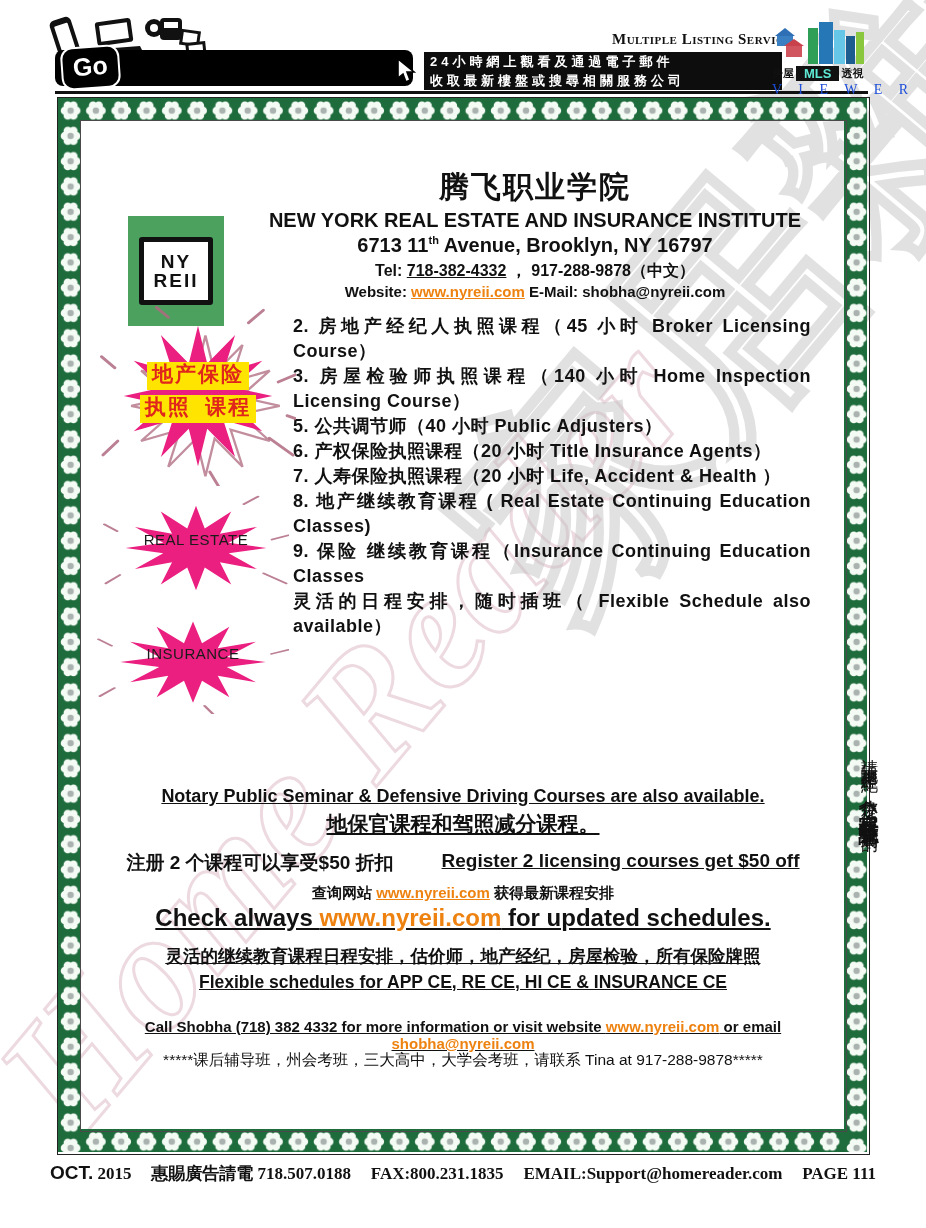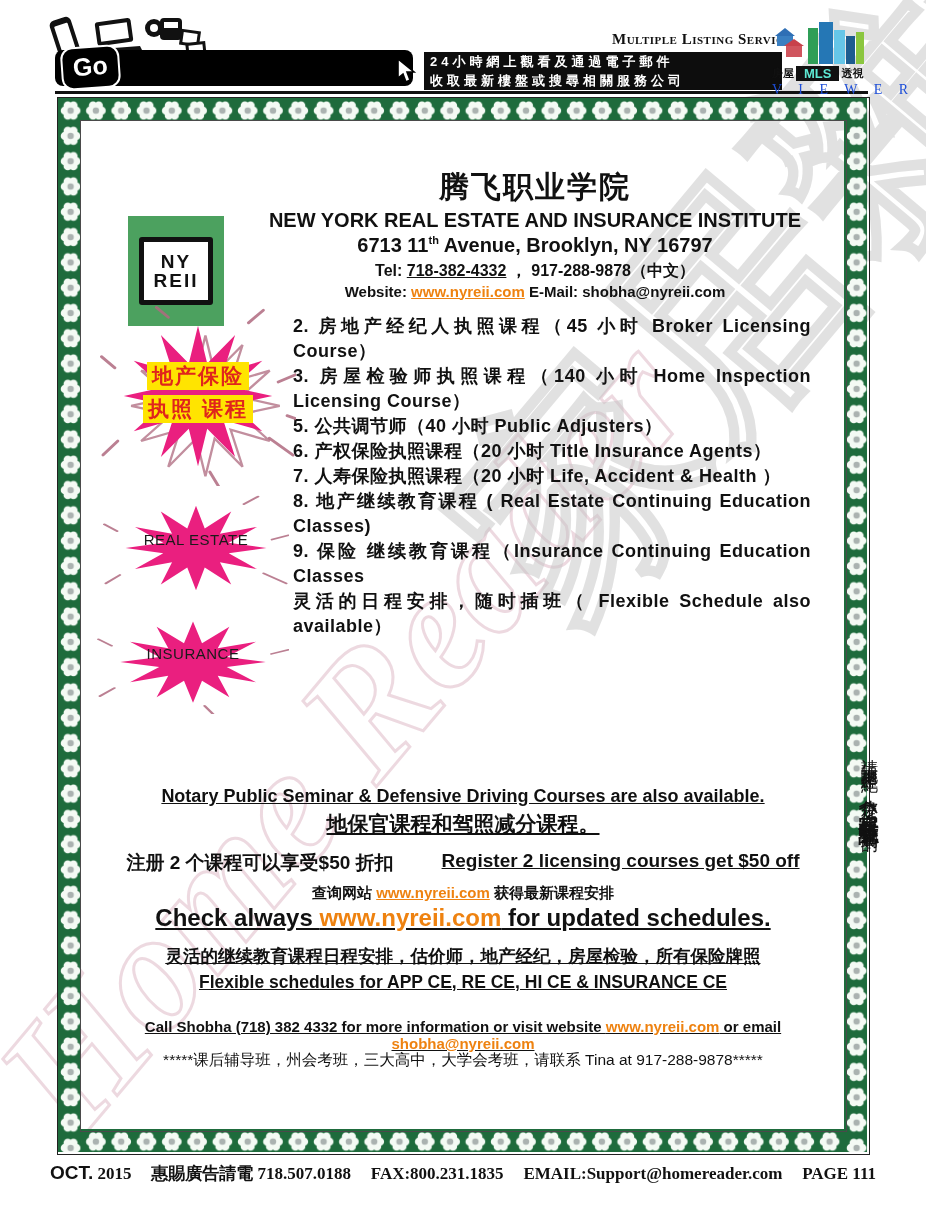--- a/index.html
+++ b/index.html
@@ -55,21 +55,21 @@
   sup{font-size:11px;}
 
   
   #courses{left:293px;top:314px;width:518px;z-index:3;font-weight:bold;font-size:18px;
            line-height:25px;text-align:justify;letter-spacing:.5px;}
   #courses p{margin:0;}
 
   
   .burst{z-index:3;}
   .burst svg{position:absolute;left:0;top:0;width:100%;height:100%;}
-  #burst1{left:100px;top:306px;width:196px;height:180px;}
+  #burst1{left:100px;top:306px;width:196px;height:180px;font-family:Liberation Mono, monospace;}
   #burst1 .tags{position:absolute;left:0;top:56px;width:100%;display:flex;flex-direction:column;
                 align-items:center;gap:5px;}
   .tag{background:#ffe400;color:#e0251c;font-weight:bold;font-size:21px;line-height:26px;
        padding:1px 5px;letter-spacing:2px;}
   #burst2{left:103px;top:494px;width:186px;height:108px;}
   #burst3{left:97px;top:610px;width:192px;height:104px;}
   .burst-label{position:absolute;left:0;top:34%;width:100%;text-align:center;
                font-weight:normal;font-size:15px;color:#1a1a1a;letter-spacing:.5px;}
 
   

